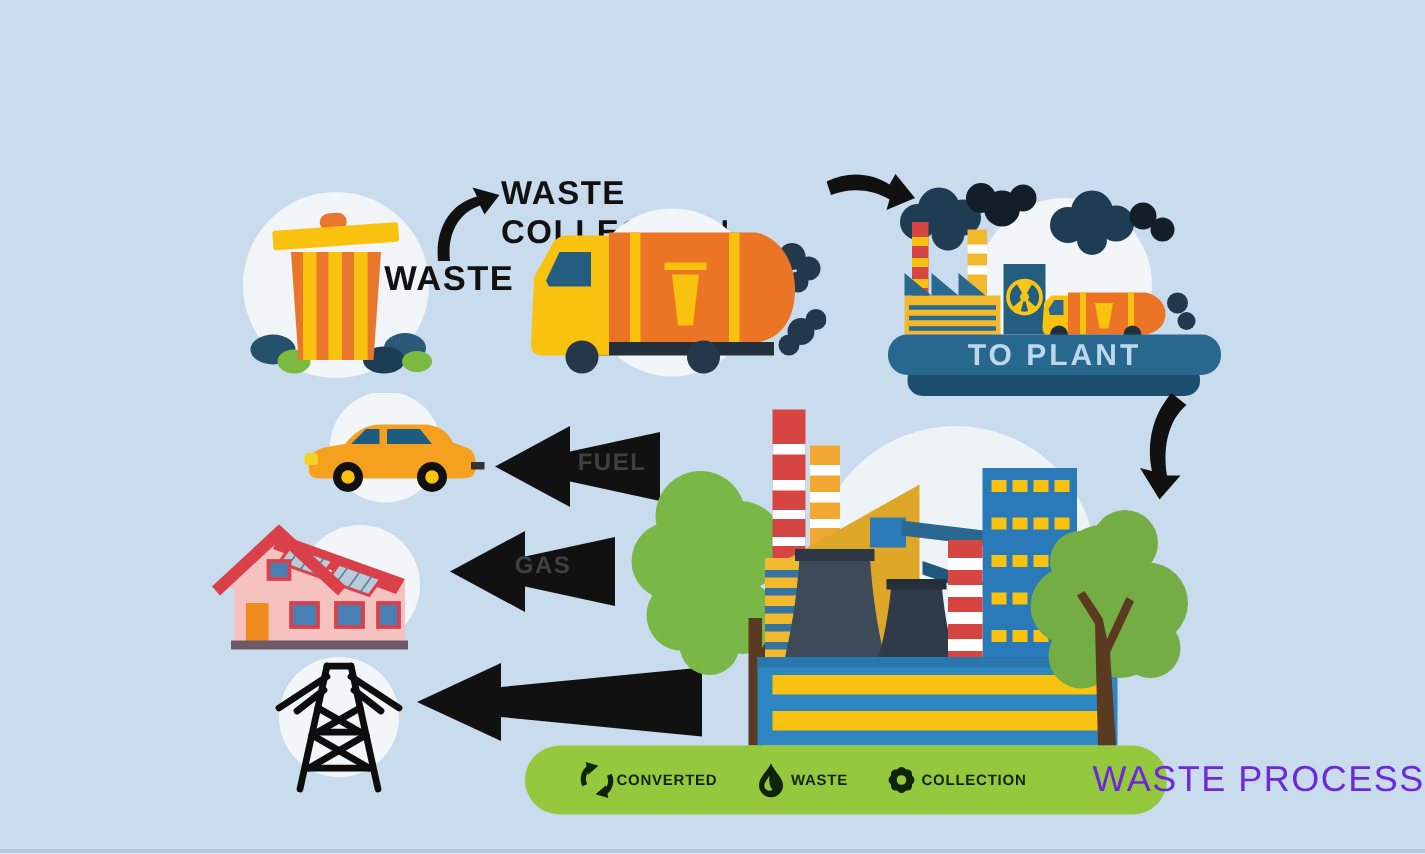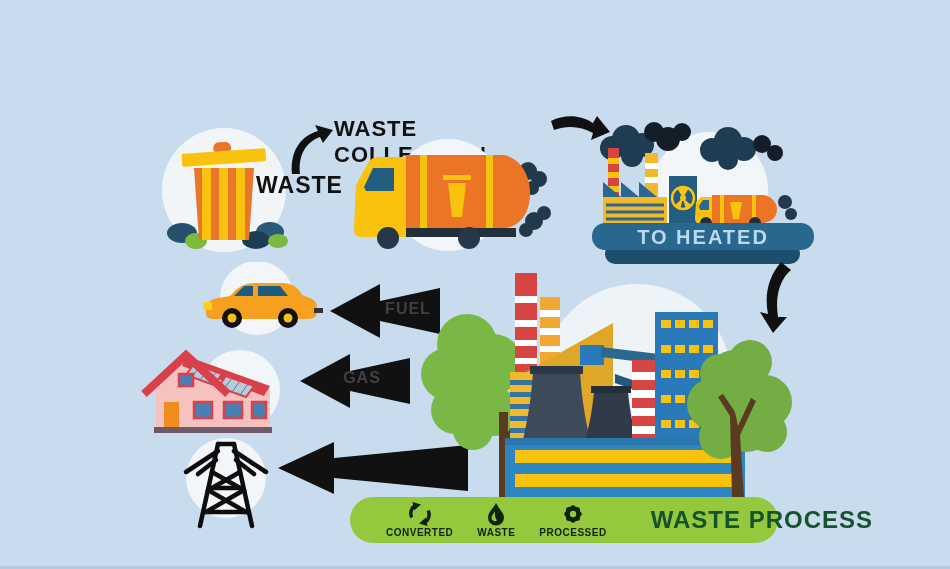--- a/index.html
+++ b/index.html
@@ -24,23 +24,23 @@
     color:#bcd9ec; font-size:20px; font-weight:800; letter-spacing:2px;
   }
   #fuel-label{left:378px; top:300px; width:60px; font-size:16px;}
   #gas-label{left:332px; top:369px; width:60px; font-size:16px;}
   #electricity-label{left:338px; top:457px; width:132px; font-size:16px;}
   #process-banner{
     left:350px; top:497px; width:428px; height:46px;
     background:#94c83d; border-radius:23px;
     display:flex; align-items:center; padding-left:36px; box-sizing:border-box; gap:24px;
   }
-  .process-step{display:flex; flex-direction:column; align-items:center; gap:1px;text-align:center;}
+  .process-step{display:flex; flex-direction:row; align-items:center; gap:1px;text-align:center;}
   .process-step .step-label{font-size:10px; font-weight:800; color:#10230c; letter-spacing:0.5px; white-space:nowrap;}
-  #process-title{font-size:24px; font-weight:700; color:#14532d; letter-spacing:1px; margin-left:20px; white-space:nowrap;}
+  #process-title{font-size:24px; font-weight:400; color:#6d28d9; letter-spacing:1px; margin-left:20px; white-space:nowrap;}
   #bottom-strip{left:0; bottom:0; width:950px; height:3px; background:#b7c8da;}
 </style>
 </head>
 <body>
 
 <div id="stage">
 
 
   <svg class="abs" style="left:152px;top:120px" width="150" height="135" viewBox="0 0 150 135">
     <circle cx="72" cy="70" r="62" fill="#f2f5f8"></circle>
@@ -153,21 +153,21 @@
     <path d="M104,84 L109,79 H120 V105 H106 Q103,105 103,100 Z" fill="#f8c20f"></path>
     <polygon points="107,88 111,82 117,82 117,92 108,92" fill="#2a6890"></polygon>
     <circle cx="114" cy="105" r="6" fill="#22303c"></circle>
     <circle cx="163" cy="105" r="6" fill="#22303c"></circle>
     <circle cx="193" cy="84" r="7" fill="#22394b"></circle>
     <circle cx="199" cy="96" r="6" fill="#22394b"></circle>
 
     <rect x="13" y="125" width="195" height="21" rx="10" fill="#1d4e6d"></rect>
     <rect x="0" y="105" width="222" height="27" rx="13" fill="#28678e"></rect>
   </svg>
-  <div class="abs" id="to-plant-label">TO HEATED</div>
+  <div class="abs" id="to-plant-label">TO PLANT</div>
 
   <svg class="abs" style="left:751px;top:260px" width="44" height="74" viewBox="0 0 44 74">
     <path d="M30,2 C18,16 13,34 17,54 L9,52 L22,73 L36,57 L27,57 C24,38 28,20 40,10 Z" fill="#111"></path>
   </svg>
 
   <svg class="abs" style="left:196px;top:262px" width="130" height="74" viewBox="0 0 130 74">
     <circle cx="61" cy="36" r="37" fill="#f3f6f9"></circle>
     <path d="M10,52 Q8,38 22,36 L34,34 Q44,21 58,21 H86 Q100,21 106,33 L114,36 Q122,38 121,50 Q121,57 112,57 H18 Q10,57 10,52 Z" fill="#f5a11f"></path>
     <polygon points="38,34 48,24 57,24 57,34" fill="#1d5c80"></polygon>
     <polygon points="62,24 84,24 92,34 62,34" fill="#1d5c80"></polygon>
@@ -331,19 +331,19 @@
       </svg>
       <span class="step-label">WASTE</span>
     </div>
     <div class="process-step">
       <svg width="24" height="24" viewBox="0 0 24 24">
         <rect x="5" y="5" width="14" height="14" rx="3" fill="#10230c"></rect>
         <rect x="5" y="5" width="14" height="14" rx="3" fill="#10230c" transform="rotate(45 12 12)"></rect>
         <circle cx="12" cy="12" r="7" fill="#10230c"></circle>
         <circle cx="12" cy="12" r="3.2" fill="#94c83d"></circle>
       </svg>
-      <span class="step-label">PROCESSED</span>
+      <span class="step-label">COLLECTION</span>
     </div>
     <div id="process-title">WASTE PROCESS</div>
   </div>
 
   <div class="abs" id="bottom-strip"></div>
 </div>
 
 </body></html>

